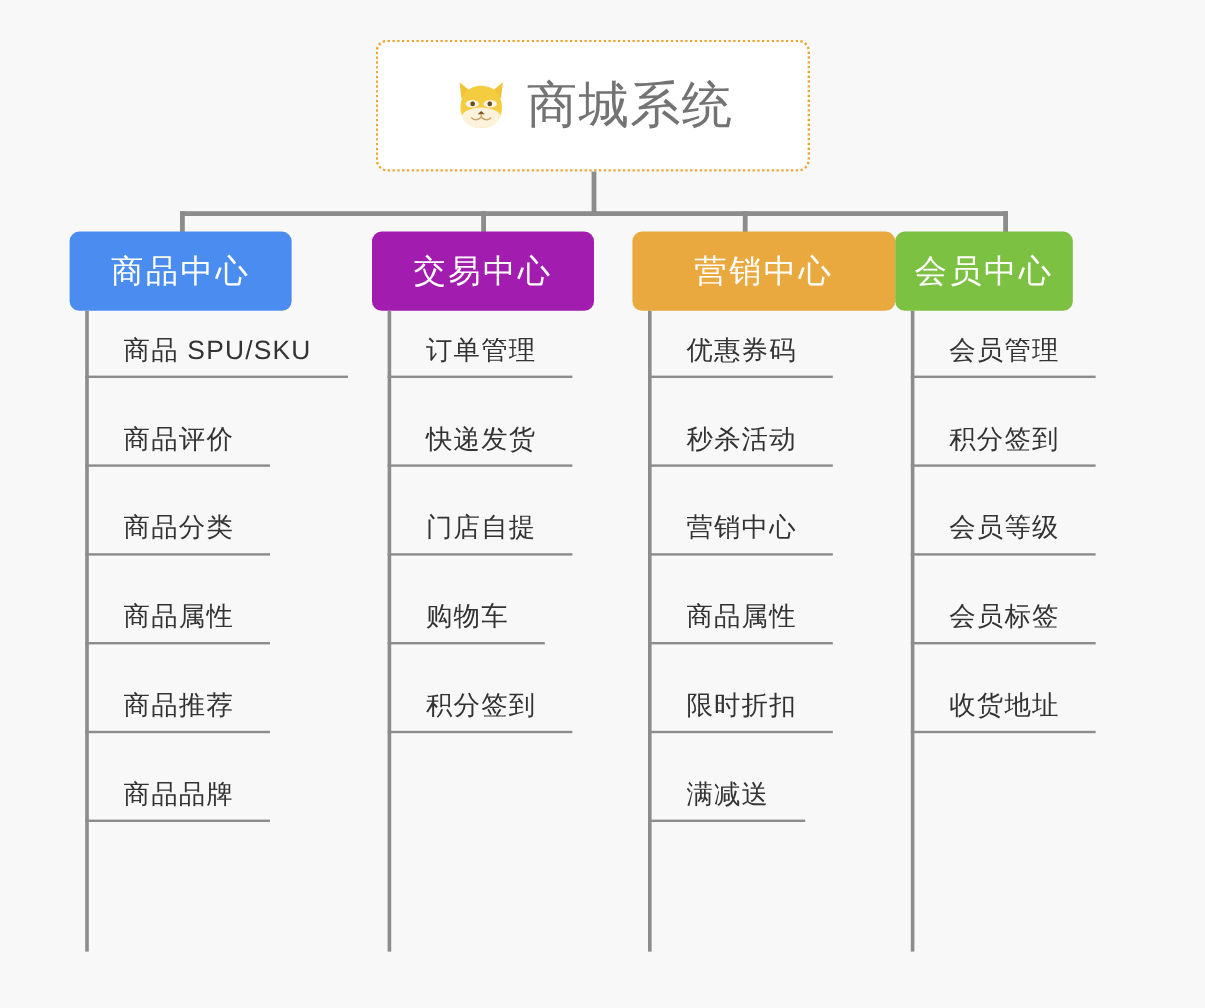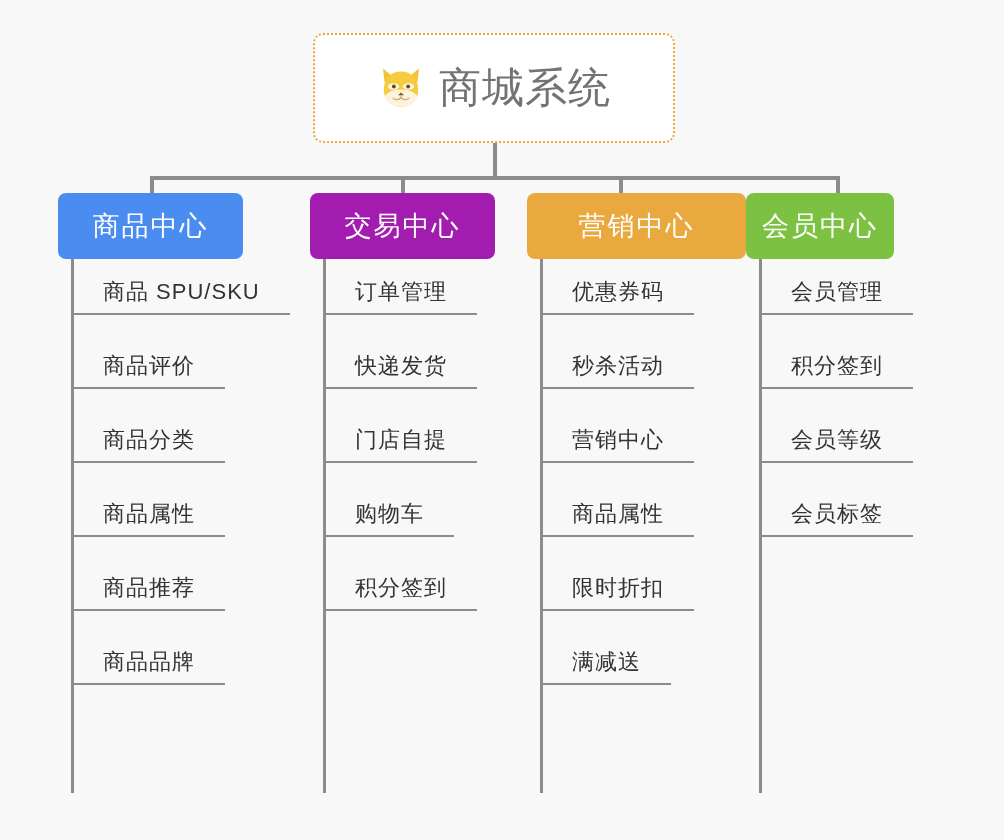--- a/index.html
+++ b/index.html
@@ -258,16 +258,19 @@
         </div>
       <div class="leaf-item">
           <span class="leaf-inner"><span class="leaf-label">积分签到</span></span>
         </div>
       <div class="leaf-item">
           <span class="leaf-inner"><span class="leaf-label">会员等级</span></span>
         </div>
       <div class="leaf-item">
           <span class="leaf-inner"><span class="leaf-label">会员标签</span></span>
         </div>
+      <div class="leaf-item">
+          <span class="leaf-inner"><span class="leaf-label">收货地址</span></span>
+        </div>
     </div>
   </div>
 
 </div>
 
 </body></html>

